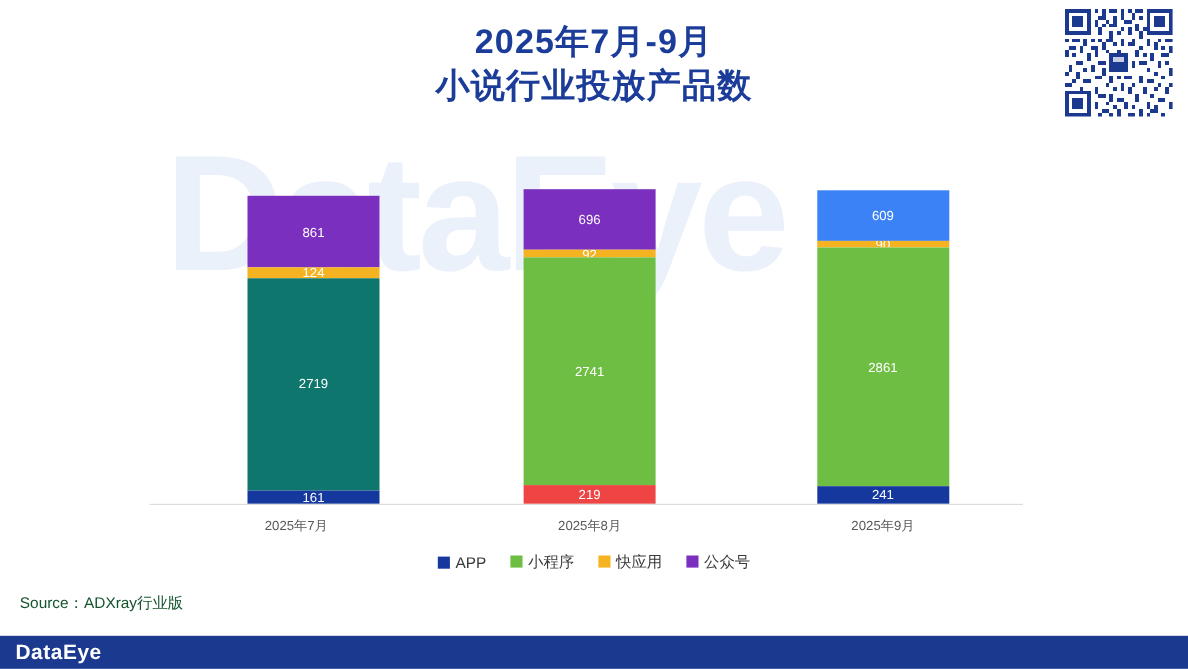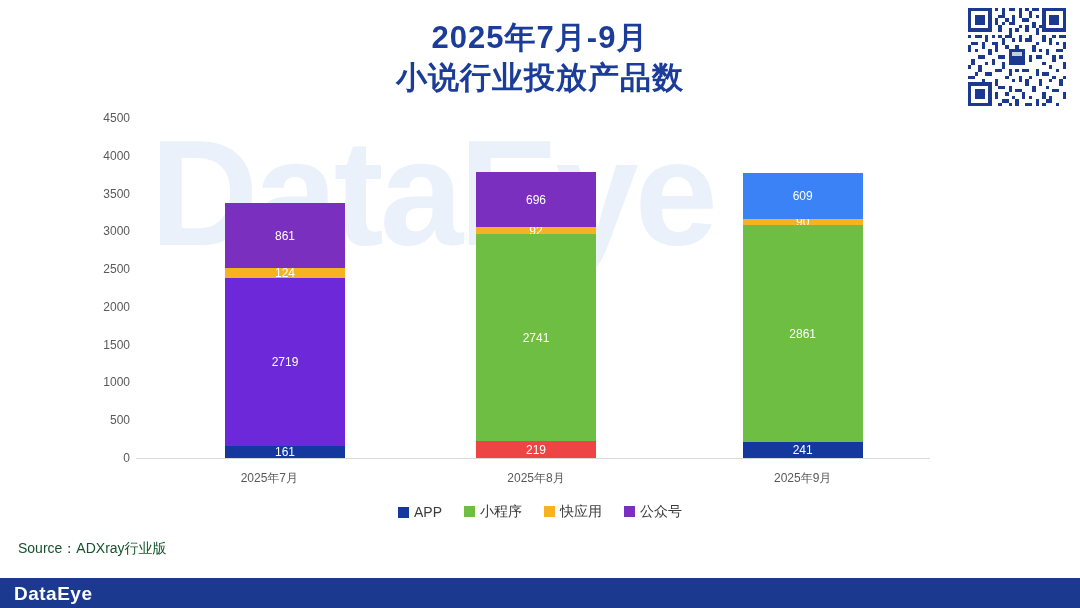--- a/index.html
+++ b/index.html
@@ -191,41 +191,29 @@
 </div>
 
 <div id="title-block" style="color: rgb(27, 61, 153);">
   <div class="tline">2025年7月-9月</div>
   <div class="tline">小说行业投放产品数</div>
 </div>
 
 <div id="watermark">DataEye</div>
 
 <div id="chart-area">
-  <div id="yaxis">
-      <div class="ytick" style="top: 0px;">4500</div>
-      <div class="ytick" style="top: 37.7778px;">4000</div>
-      <div class="ytick" style="top: 75.5556px;">3500</div>
-      <div class="ytick" style="top: 113.333px;">3000</div>
-      <div class="ytick" style="top: 151.111px;">2500</div>
-      <div class="ytick" style="top: 188.889px;">2000</div>
-      <div class="ytick" style="top: 226.667px;">1500</div>
-      <div class="ytick" style="top: 264.444px;">1000</div>
-      <div class="ytick" style="top: 302.222px;">500</div>
-      <div class="ytick" style="top: 340px;">0</div>
-    </div>
   <div id="plot">
       <div class="bar-group" style="left: 89px;">
         <div class="seg" style="height: 65.0533px; background: rgb(123, 47, 190);">
           <span>861</span>
         </div>
         <div class="seg" style="height: 9.36889px; background: rgb(245, 179, 33);">
           <span>124</span>
         </div>
-        <div class="seg" style="height: 168px; background: #6d28d9;">
+        <div class="seg" style="height: 193px; background: #0f766e;">
           <span>2719</span>
         </div>
         <div class="seg" style="height: 12.1644px; background: rgb(21, 56, 158); text-decoration: underline;">
           <span>161</span>
         </div>
       </div>
       <div class="xlabel" style="left: 38.3333px;">2025年7月</div>
       <div class="bar-group" style="left: 340px;">
         <div class="seg" style="height: 55px; background: rgb(123, 47, 190);">
           <span>696</span>

